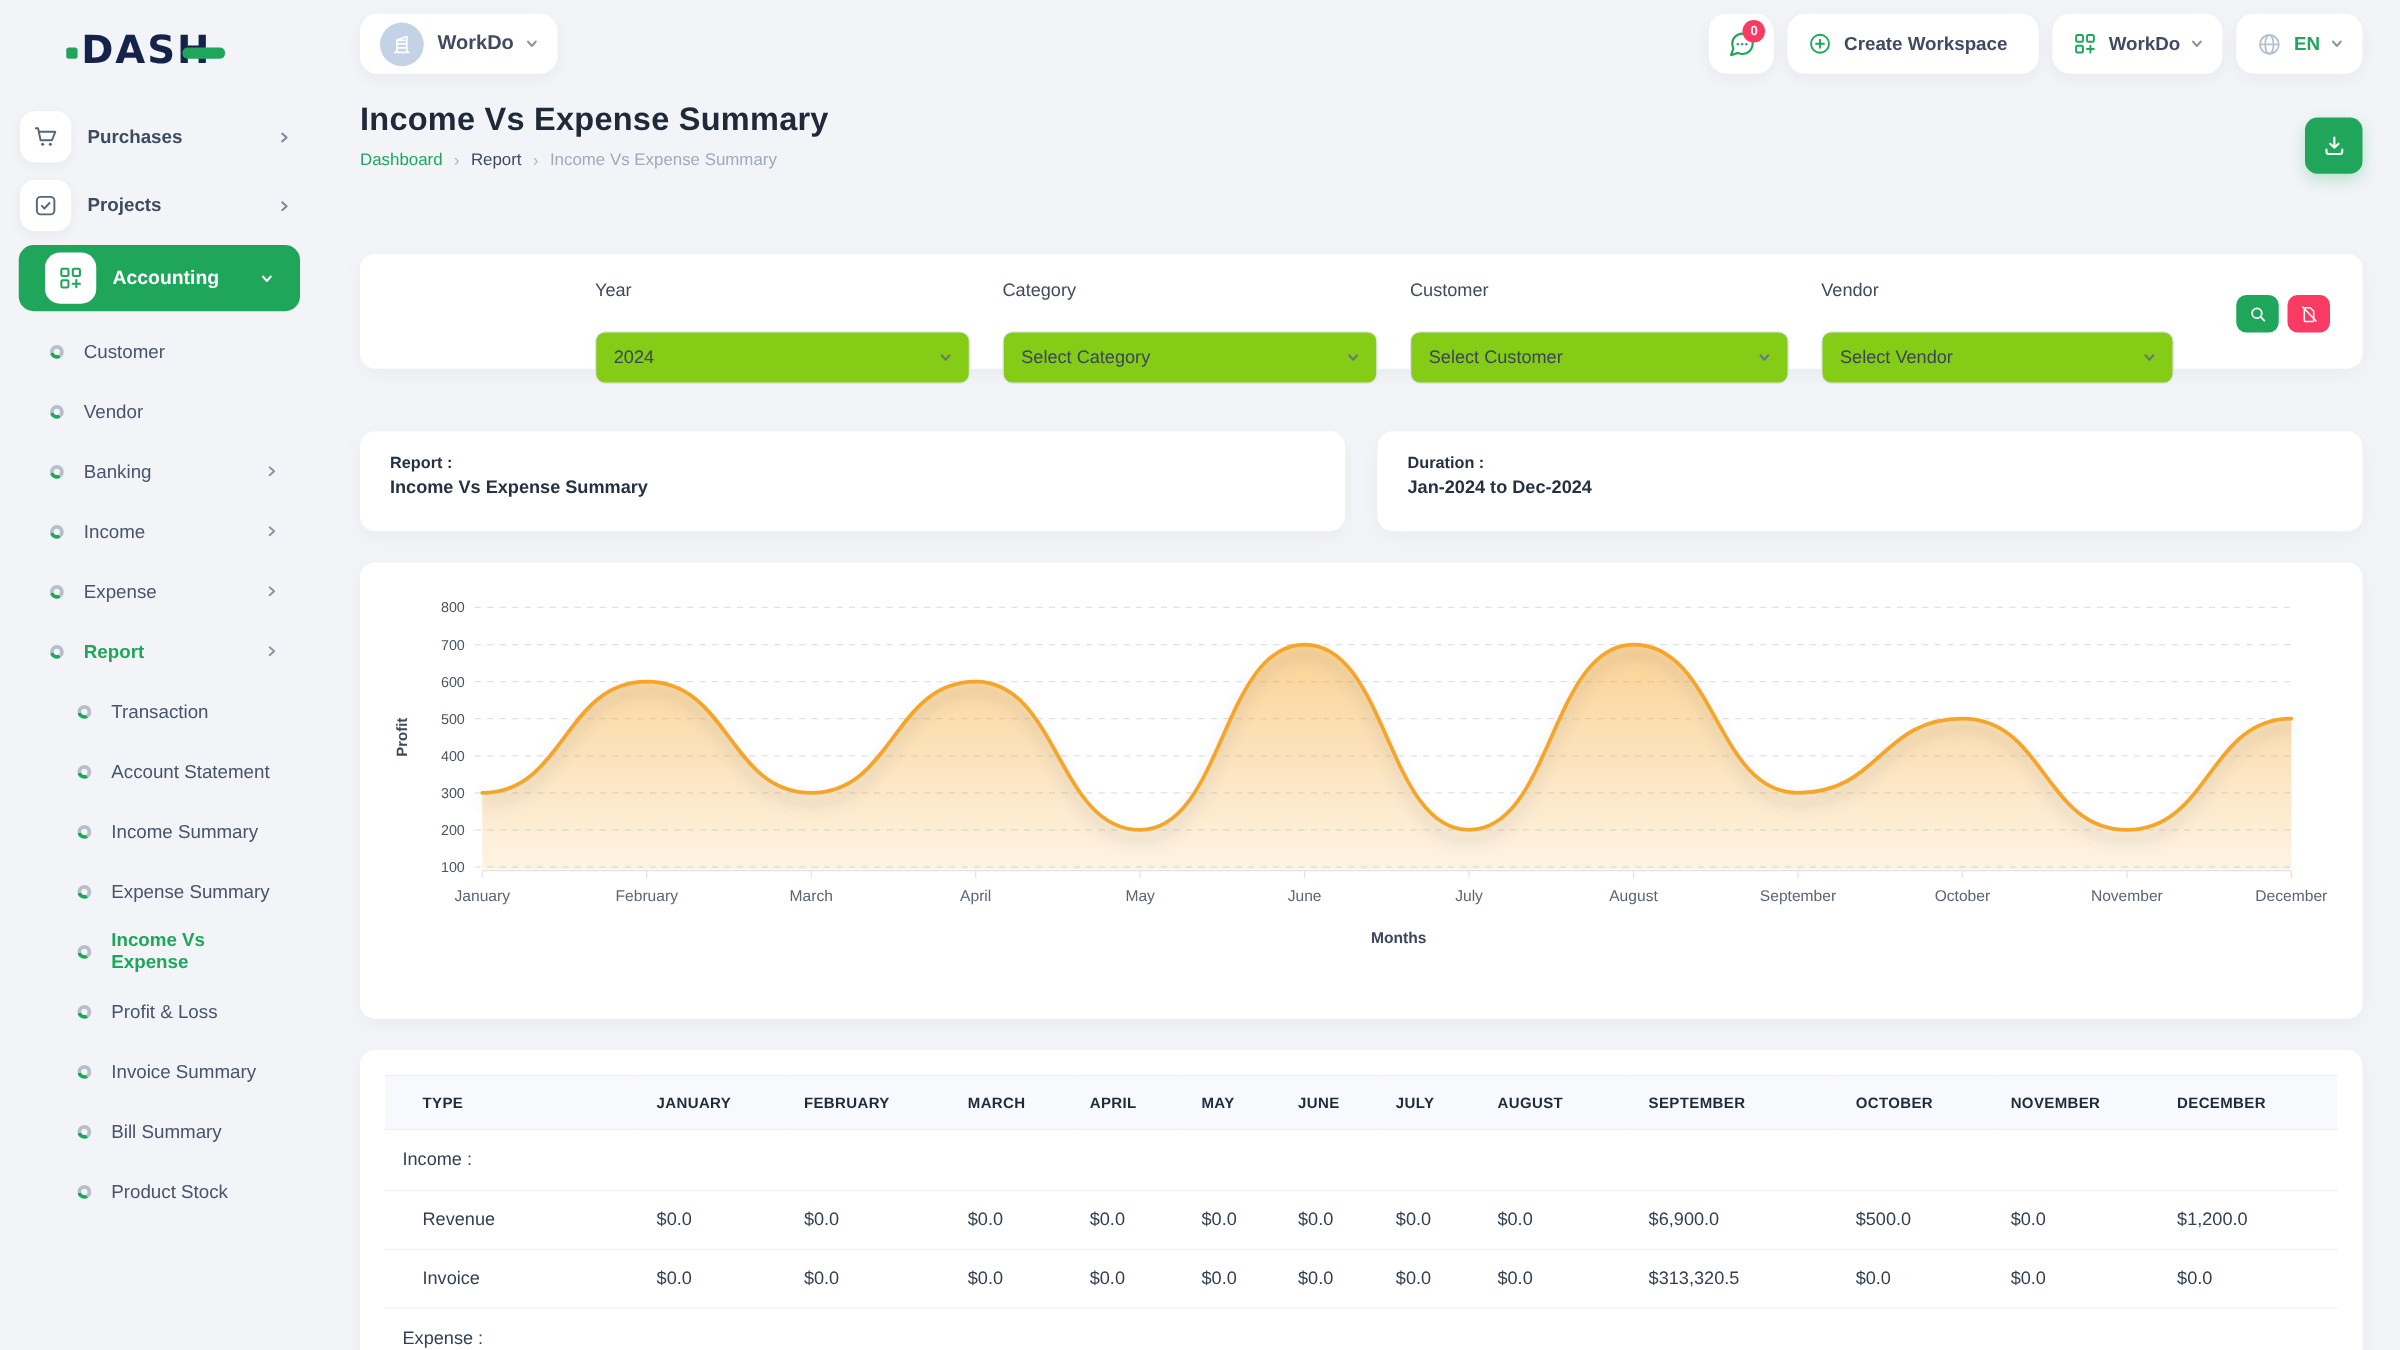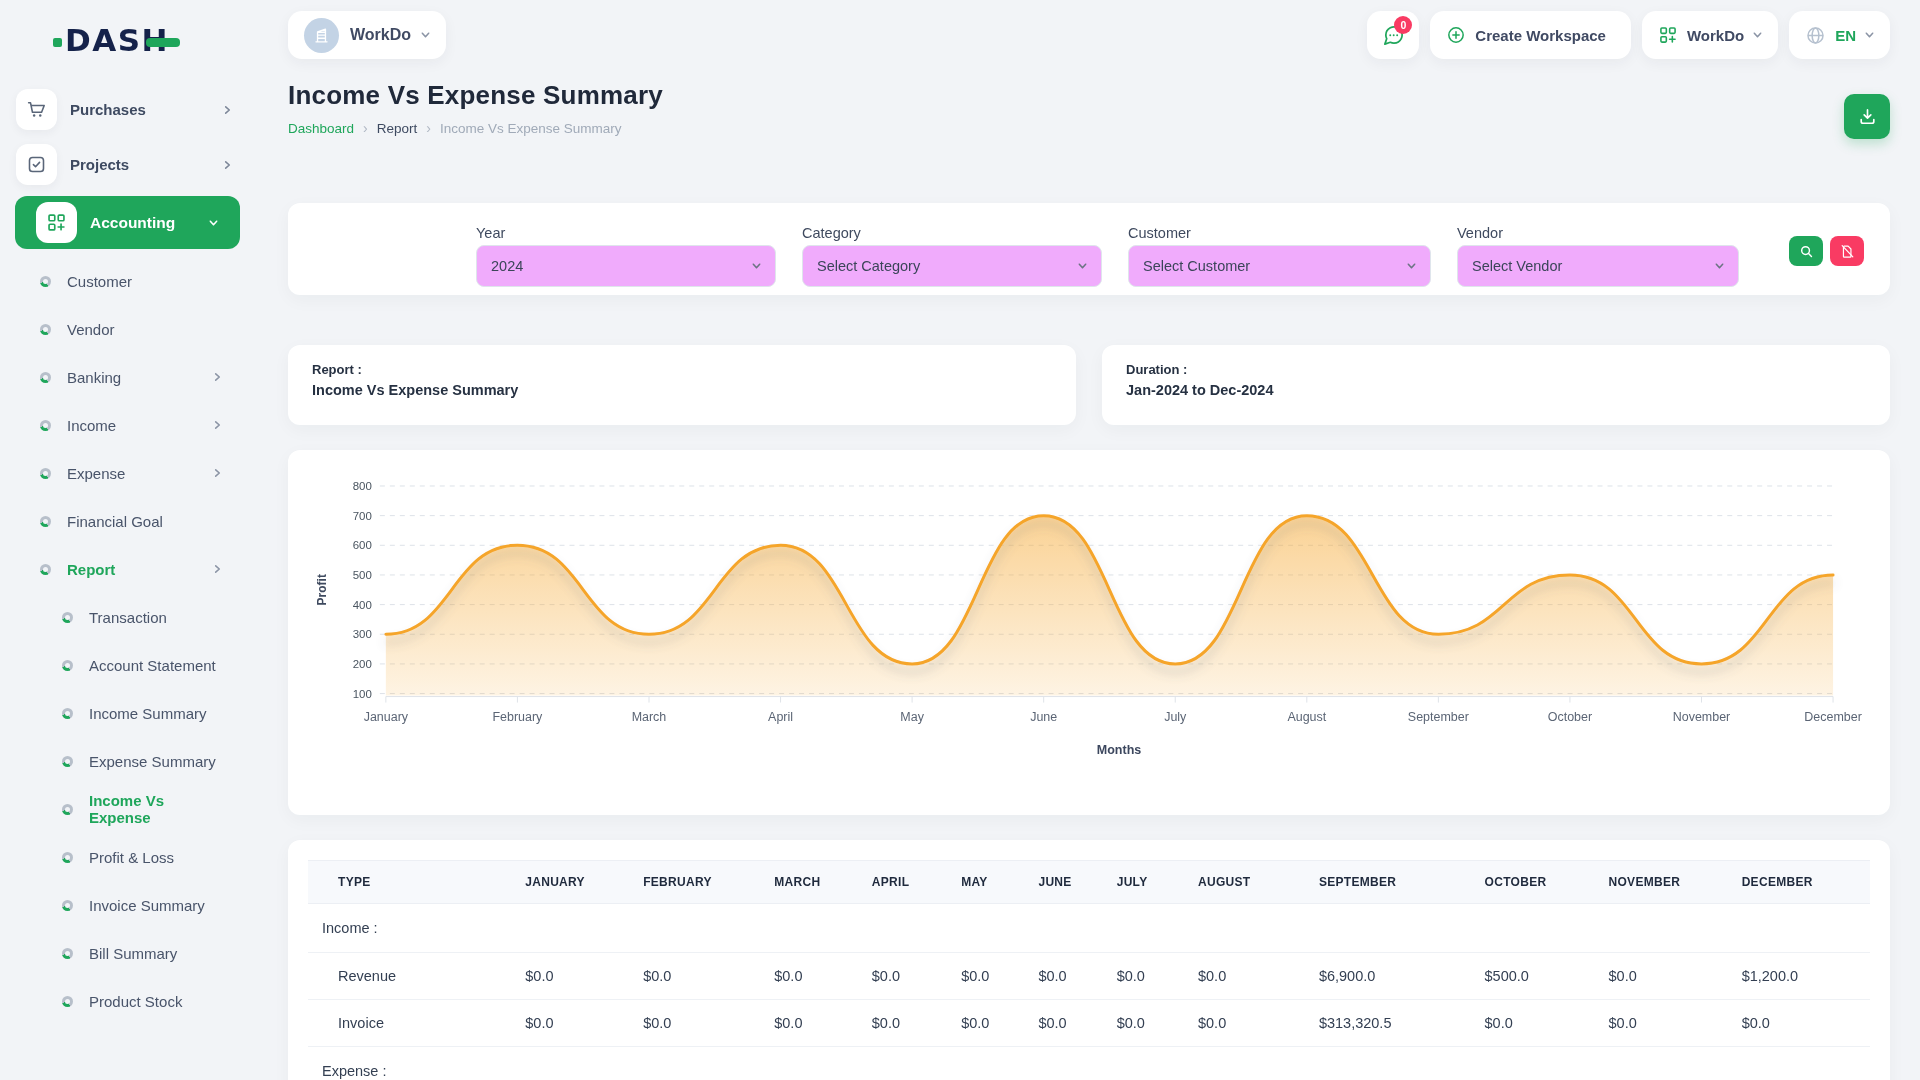--- a/index.html
+++ b/index.html
@@ -55,31 +55,31 @@
   .ws-pill .chev{margin-left:10px;color:#8b94a5}
   .topbar-right{margin-left:auto;display:flex;gap:11px;align-items:center}
   .icon-btn{width:52px;justify-content:center;position:relative;padding:0}
   .badge{position:absolute;top:5px;right:7px;min-width:18px;height:18px;border-radius:9px;background:var(--pink);color:#fff;font-size:10.5px;font-weight:700;display:flex;align-items:center;justify-content:center;padding:0 5px}
   .pill .plabel{font-size:15px;font-weight:600;color:#404a63;margin:0 9px}
   .pill .plabel.green{color:var(--green)}
   .pill .chev{color:#8b94a5}
 
   .title-row{display:flex;align-items:flex-start;margin-top:20px}
   .page-title{font-size:26px;font-weight:700;color:#20293a;letter-spacing:.2px}
-  .breadcrumb{display:flex;align-items:center;gap:9px;margin-top:9px;font-size:13.5px}
+  .breadcrumb{display:flex;gap:9px;margin-top:9px;font-size:13.5px}
   .breadcrumb .bc-link{color:var(--green);cursor:pointer}
   .breadcrumb .bc-mid{color:#3e4a61;cursor:pointer}
   .breadcrumb .bc-cur{color:var(--muted)}
   .bc-sep{color:#b0b8c4;font-size:14px}
   .dl-btn{margin-left:auto;margin-top:14px;width:46px;height:45px;border:none;border-radius:10px;background:var(--green);display:flex;align-items:center;justify-content:center;cursor:pointer;box-shadow:0 5px 12px rgba(31,166,91,.25)}
 
   .card{background:var(--card);border-radius:12px;box-shadow:0 5px 18px rgba(35,46,60,.04)}
   .filter-card{margin-top:64px;height:92px;display:flex;gap:26px;padding:22px 26px 22px 188px}
   .ffield .flabel{font-size:14.5px;color:#3f4a5f}
-  .fselect{margin-top:4px;height:42px;border:1px solid #dfe5ec;border-radius:8px;display:flex;align-items:center;padding:0 14px;font-size:14.5px;color:#3b4559;cursor:pointer;background:#f0abfc}
+  .fselect{margin-top:24px;height:42px;border:1px solid #dfe5ec;border-radius:8px;display:flex;align-items:center;padding:0 14px;font-size:14.5px;color:#3b4559;cursor:pointer;background:#84cc16}
   .fselect .chev{margin-left:auto;color:#6b7483}
   .filter-actions{display:flex;gap:7px;align-self:flex-end;margin-bottom:7px;margin-left:auto}
   .sq-btn{width:34px;height:30px;border:none;border-radius:8px;display:flex;align-items:center;justify-content:center;cursor:pointer}
   .sq-btn.search{background:var(--green)}
   .sq-btn.reset{background:var(--pink)}
 
   .summary-row{display:flex;gap:26px;margin-top:50px}
   .summary-card{flex:1;height:80px;padding:17px 24px}
   .summary-card .s-title{font-size:13px;font-weight:700;color:#263142}
   .summary-card .s-value{font-size:14.5px;font-weight:700;color:#263142;margin-top:5px}
@@ -187,24 +187,20 @@
       </div>
       <div class="nav-sub  ">
         <span class="dot"></span>
         <span class="lbl">Expense</span>
         <span class="chev right">
           <svg viewBox="0 0 10 10">
             <path d="M3 1.5L7 5l-4 3.5" fill="none" stroke="currentColor" stroke-width="1.7" stroke-linecap="round" stroke-linejoin="round"></path>
           </svg>
         </span>
       </div>
-      <div class="nav-sub  ">
-        <span class="dot"></span>
-        <span class="lbl">Financial Goal</span>
-        </div>
       <div class="nav-sub  active">
         <span class="dot"></span>
         <span class="lbl">Report</span>
         <span class="chev right">
           <svg viewBox="0 0 10 10">
             <path d="M3 1.5L7 5l-4 3.5" fill="none" stroke="currentColor" stroke-width="1.7" stroke-linecap="round" stroke-linejoin="round"></path>
           </svg>
         </span>
       </div>
       <div class="nav-sub depth2 ">

